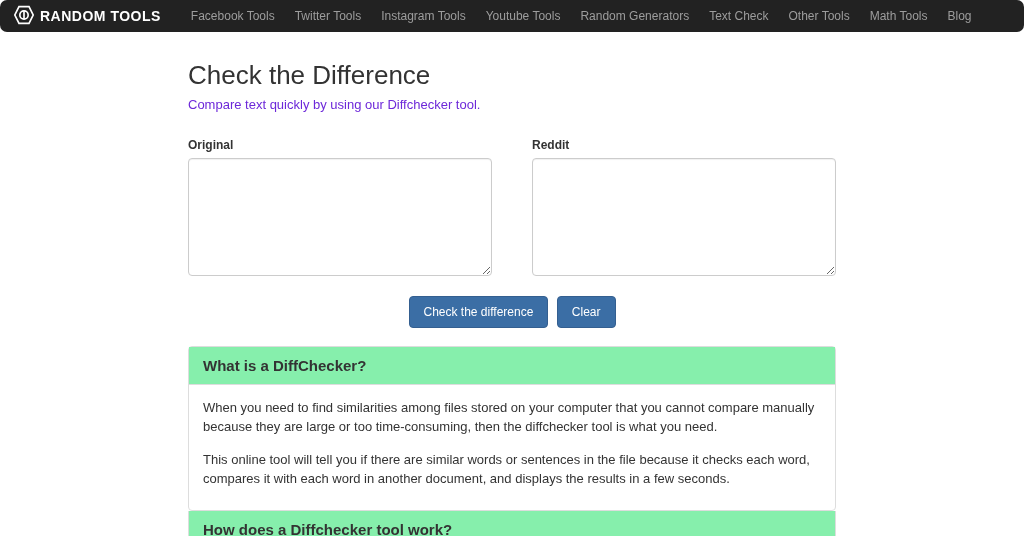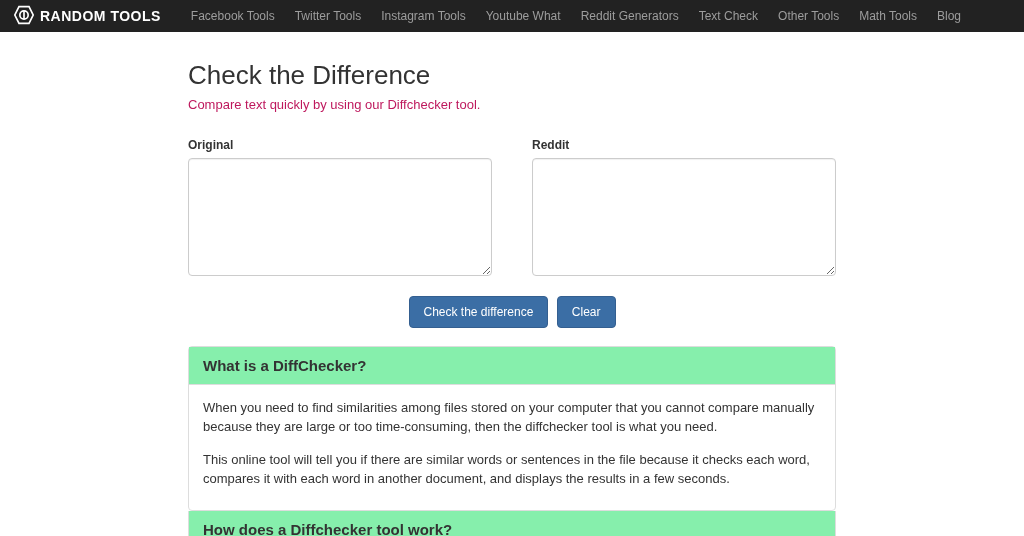--- a/index.html
+++ b/index.html
@@ -9,20 +9,21 @@
     background: #fff;
     width: 1024px;
   }
   .navbar {
     background: #222;
     height: 32px;
     display: flex;
     align-items: center;
     padding: 0 14px;
     font-size: 12px;
+    border-radius: 7px;
   }
   .navbar .brand {
     display: flex;
     align-items: center;
     color: #fff;
     font-weight: 700;
     font-size: 14px;
     margin-right: 20px;
     letter-spacing: 0.5px;
   }
@@ -42,21 +43,21 @@
     padding-top: 28px;
   }
   h1 {
     font-size: 26px;
     font-weight: 500;
     color: #333;
     margin-bottom: 6px;
   }
   .subtitle {
     font-size: 13px;
-    color: #be185d;
+    color: #6d28d9;
     margin-bottom: 26px;
   }
   .fields {
     display: flex;
     gap: 40px;
   }
   .field-col { flex: 1; }
   .field-col label {
     display: block;
     font-size: 12px;
@@ -125,22 +126,22 @@
         <circle cx="12" cy="12" r="5" fill="none" stroke="#fff" stroke-width="2"></circle>
         <path d="M12 7 L12 17" stroke="#fff" stroke-width="2"></path>
       </svg>
     </span>
     <span>RANDOM TOOLS</span>
   </a>
   <div class="nav-links">
     <a>Facebook Tools</a>
     <a>Twitter Tools</a>
     <a>Instagram Tools</a>
-    <a>Youtube What</a>
-    <a>Reddit Generators</a>
+    <a>Youtube Tools</a>
+    <a>Random Generators</a>
     <a>Text Check</a>
     <a>Other Tools</a>
     <a>Math Tools</a>
     <a>Blog</a>
   </div>
 </div>
 
 <div class="container">
   <h1>Check the Difference</h1>
   <p class="subtitle">Compare text quickly by using our Diffchecker tool.</p>

